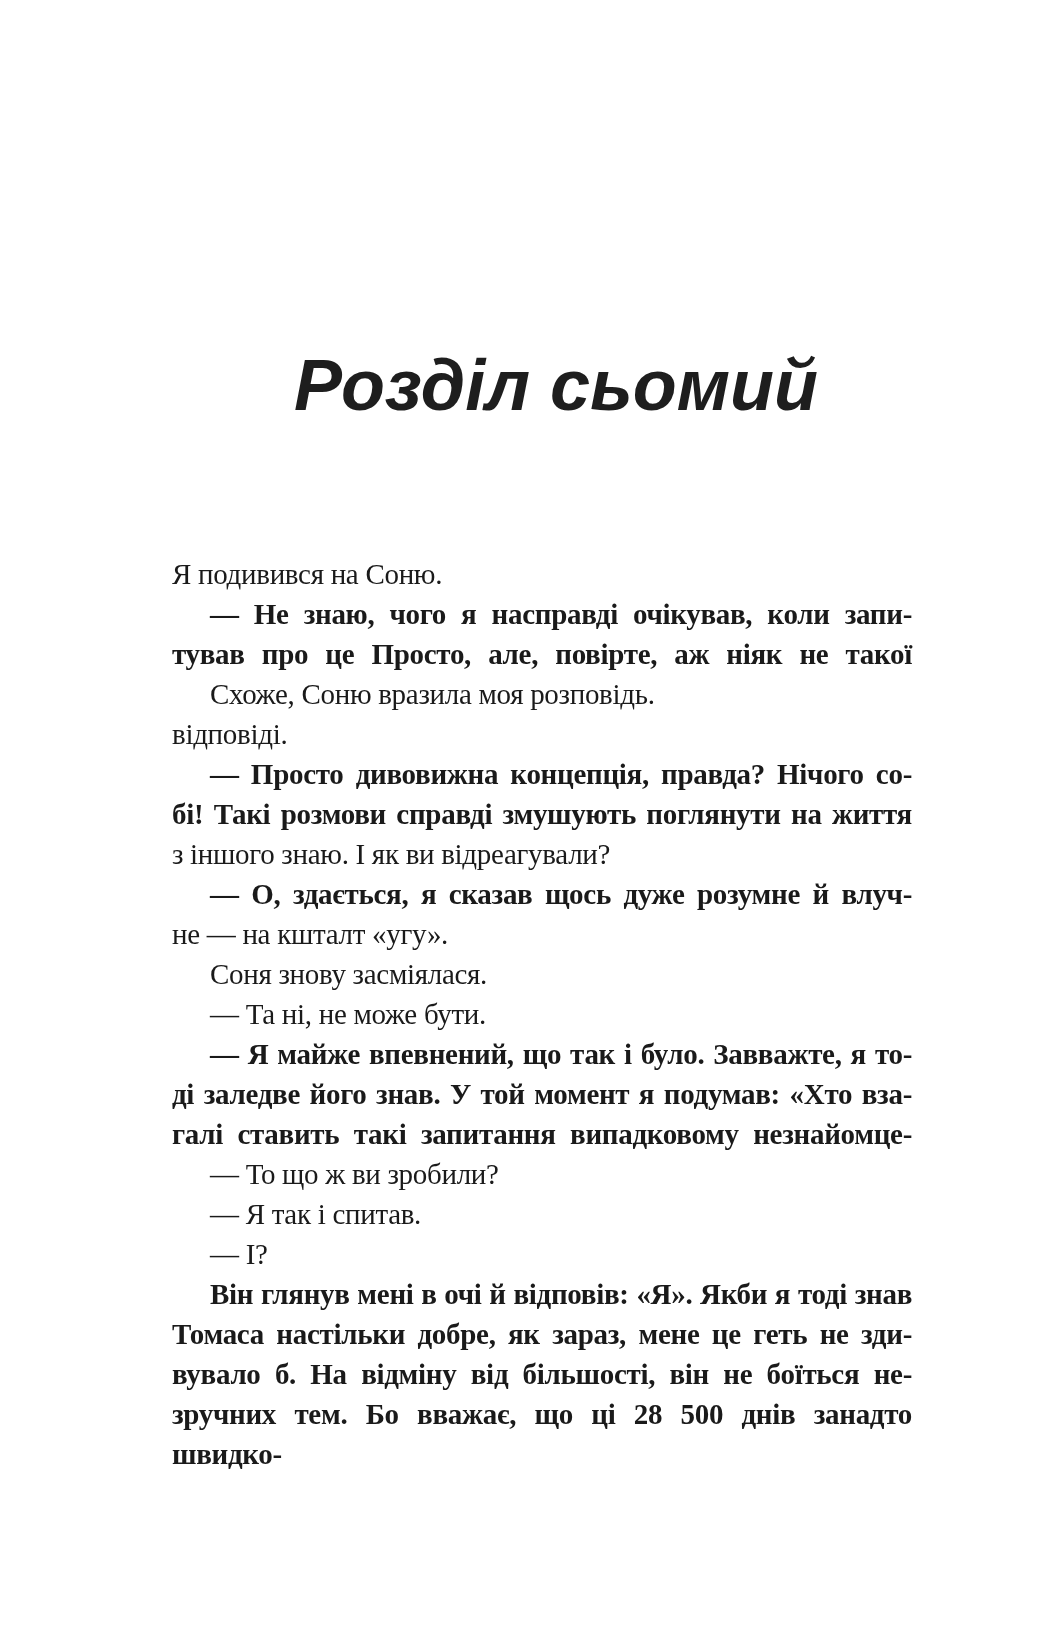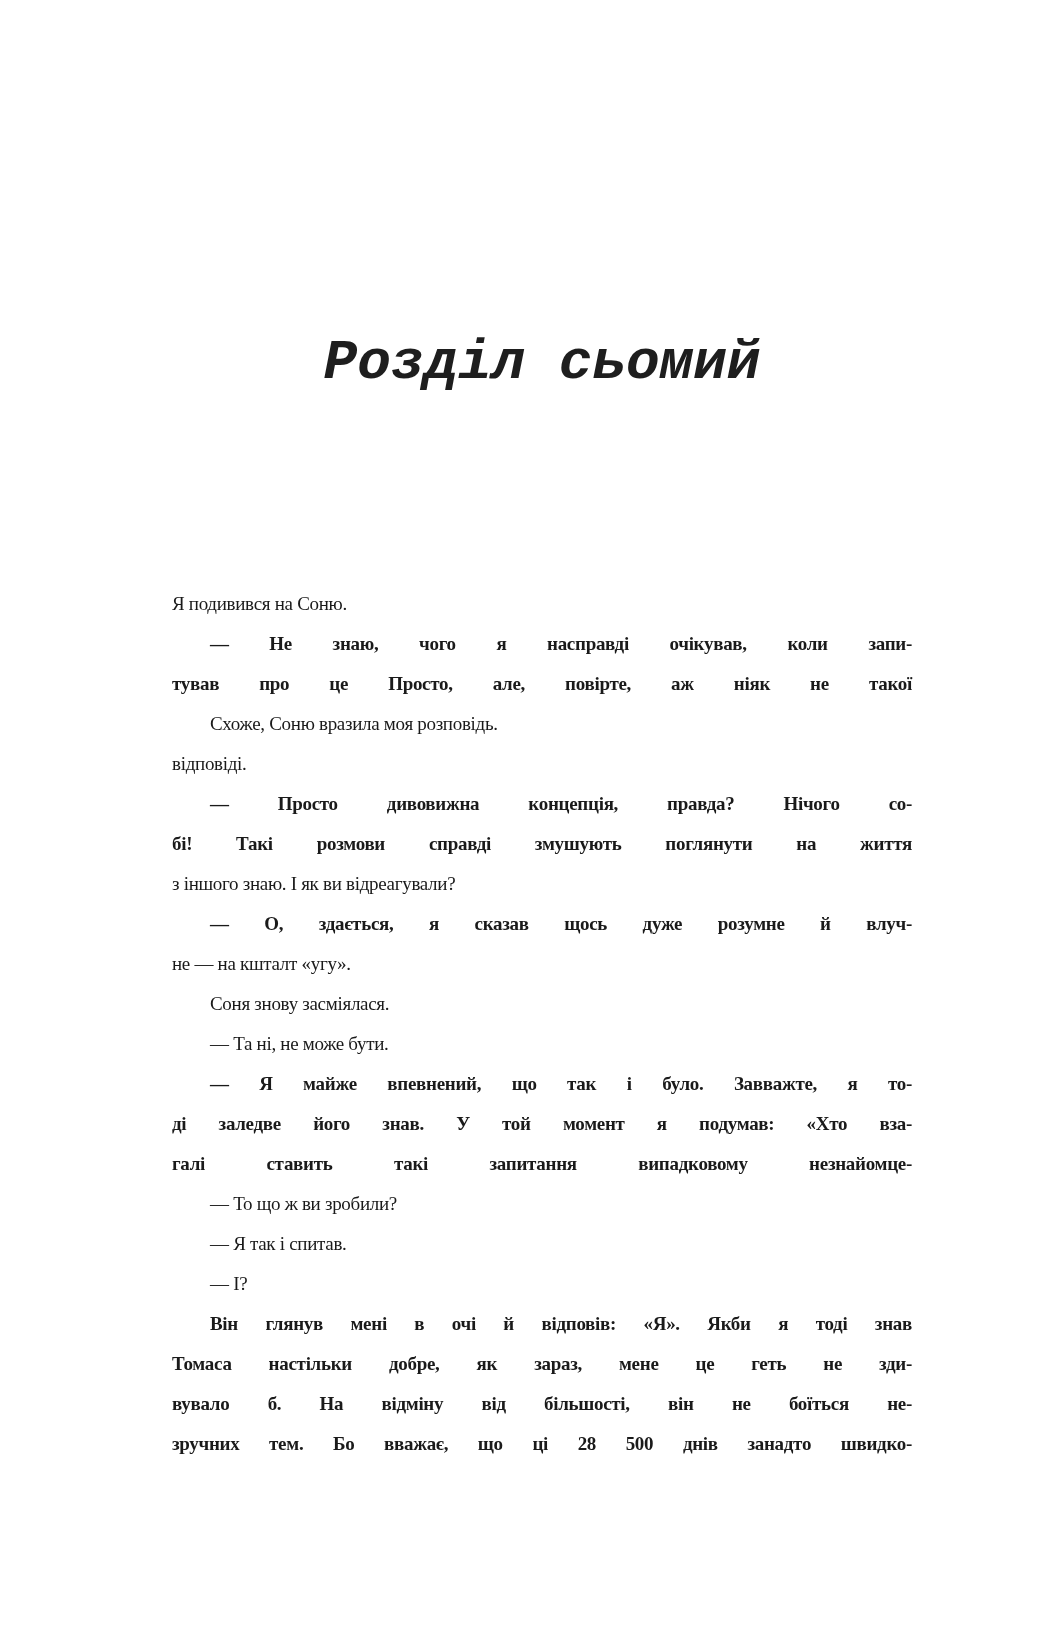--- a/index.html
+++ b/index.html
@@ -10,35 +10,35 @@
     position: relative;
     overflow: hidden;
     font-family: "Liberation Serif", "DejaVu Serif", serif;
     color: #1a1a1a;
   }
   .chapter-title {
     position: absolute;
     left: 172px;
     top: 335px;
     width: 740px;
-    margin: 0;
+    margin: 14px;
     text-align: center;
-    font-family: Liberation Mono, monospace;
+    font-family: Liberation Sans, sans-serif;
     font-style: italic;
     font-weight: 700;
-    font-size: 56px;
+    font-size: 72px;
     line-height: 1;
     color: #1e1e1e;
   }
   .body-text {
     position: absolute;
     left: 172px;
-    top: 584px;
+    top: 554px;
     width: 740px;
-    font-size: 19px;
+    font-size: 29px;
     line-height: 40px;
     letter-spacing: -0.3px;
   }
   .line { text-align: left; }
   .line.fill { text-align: justify; text-align-last: justify; font-weight: bold; }
   .line.indent { text-indent: 38px; }
 </style>
 </head>
 <body style="background-color: rgb(255, 255, 255); color: rgb(26, 26, 26);">
 

